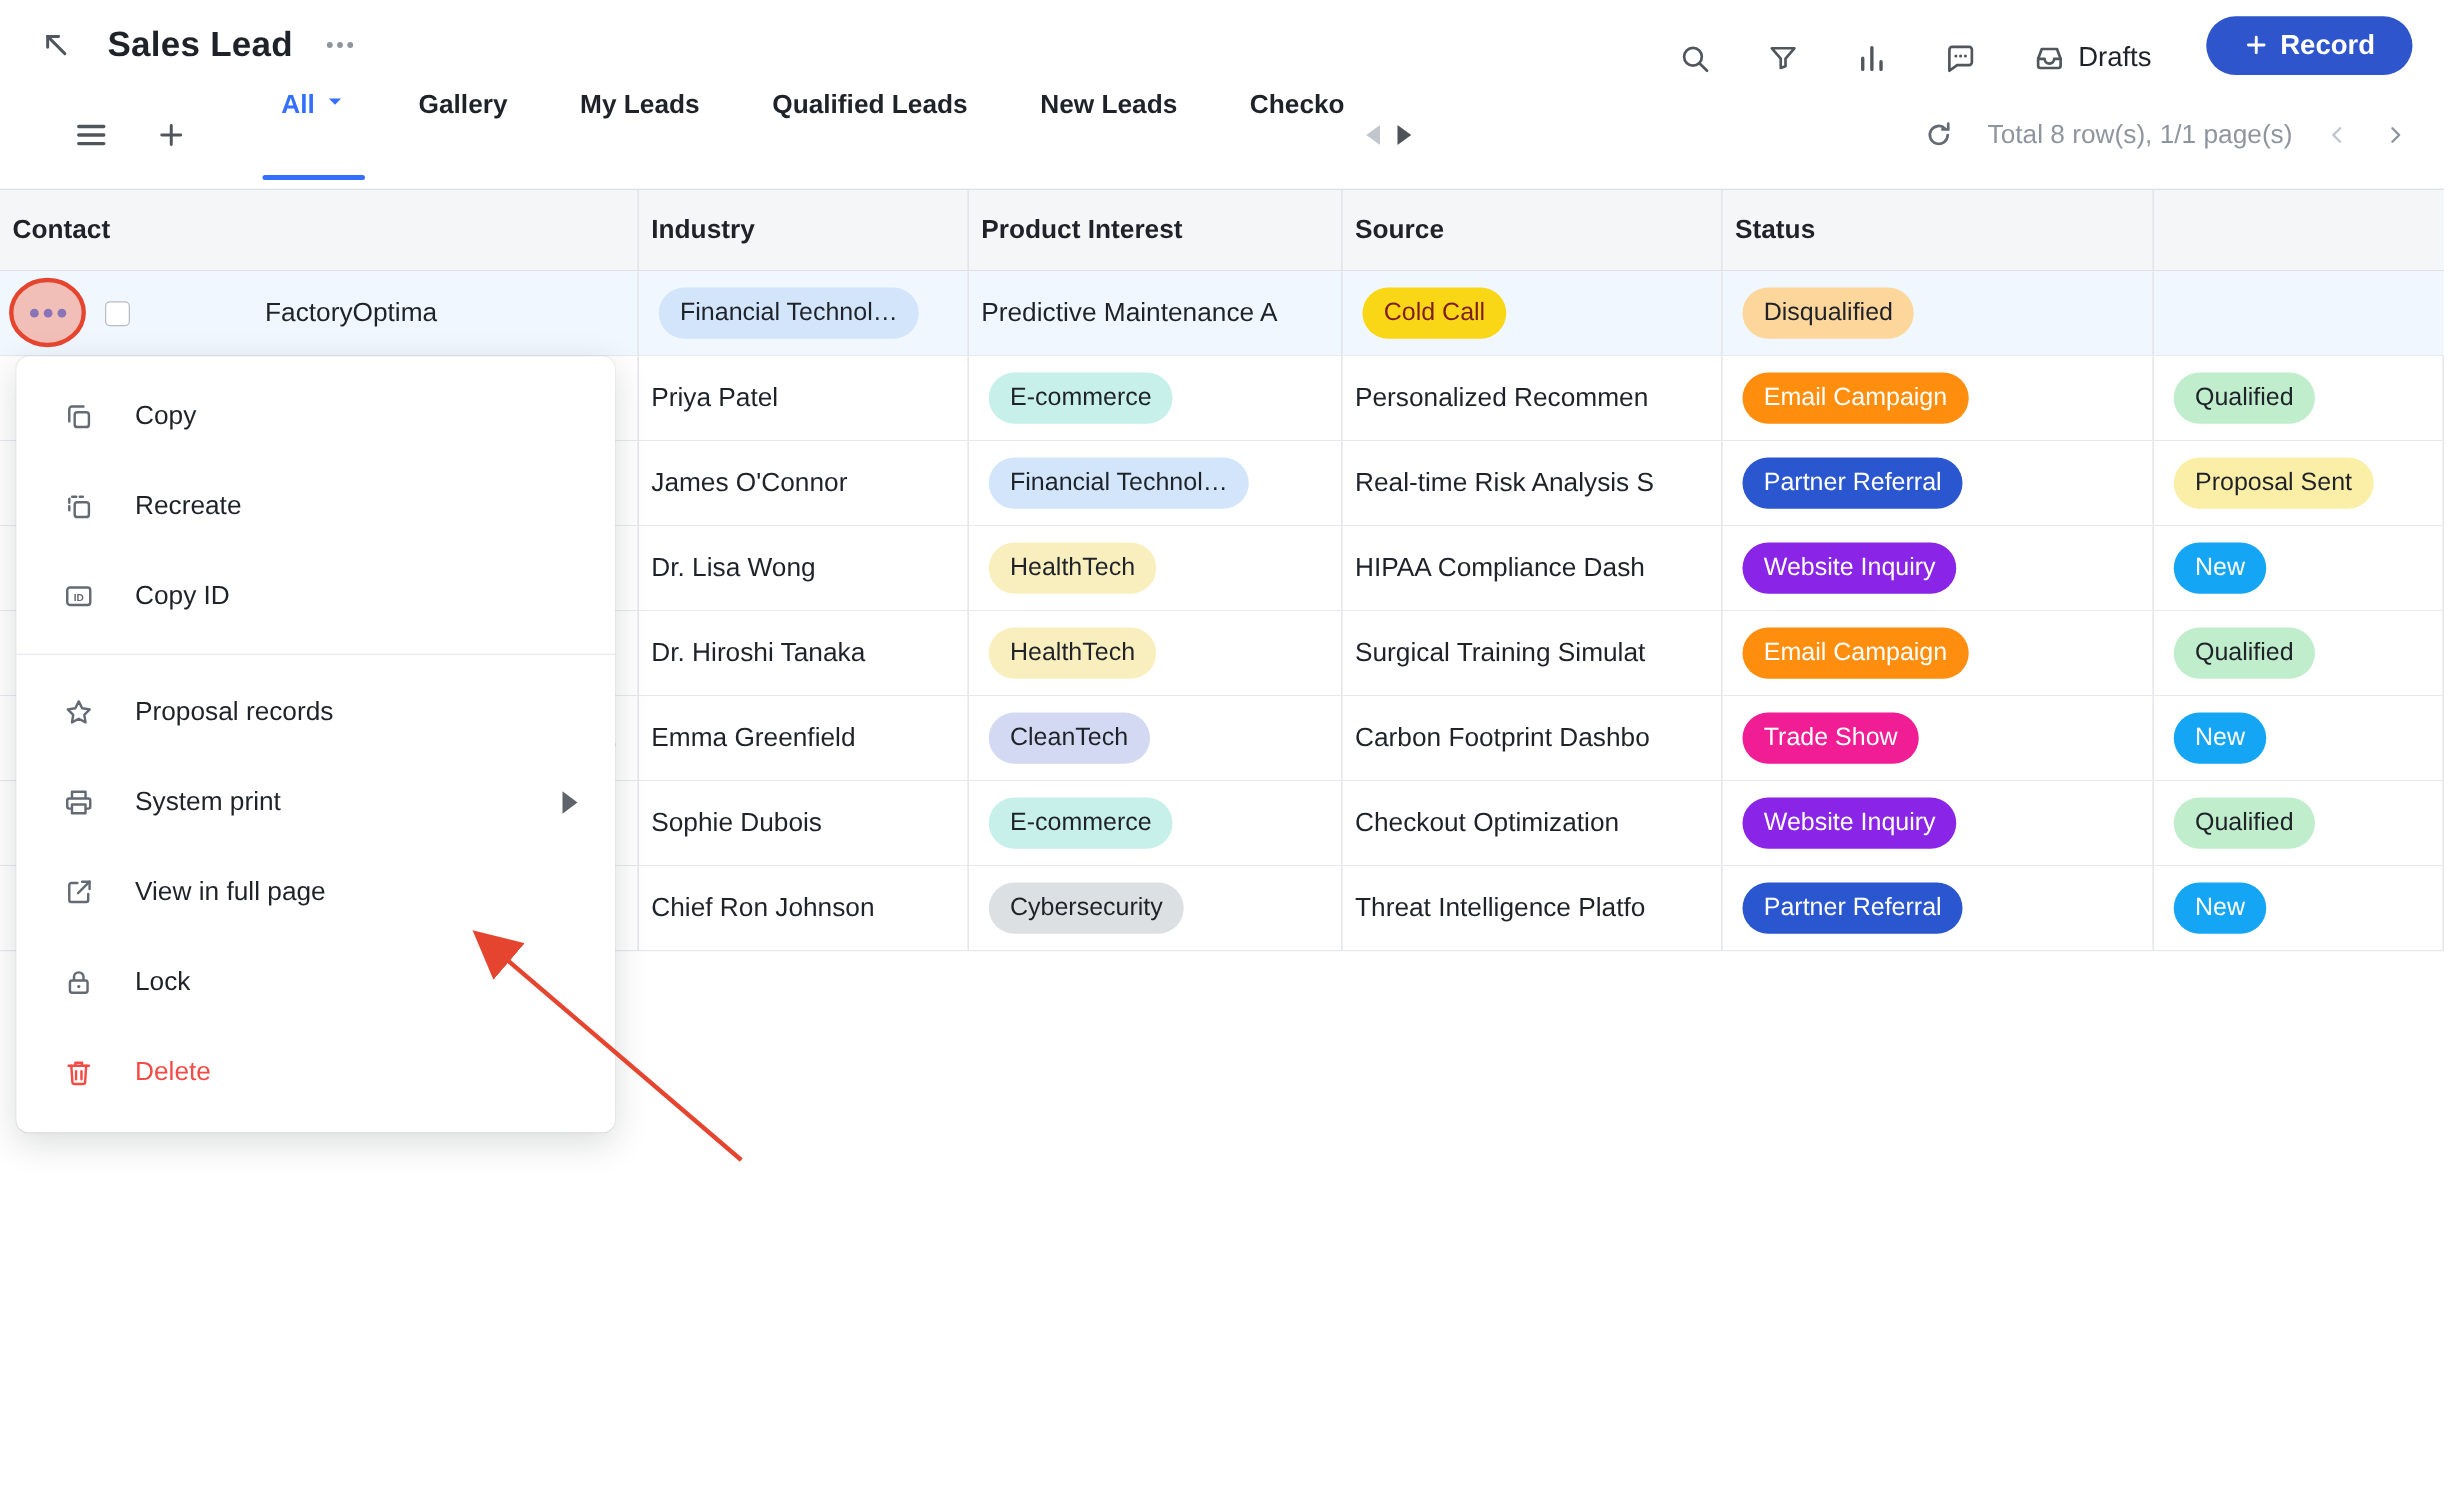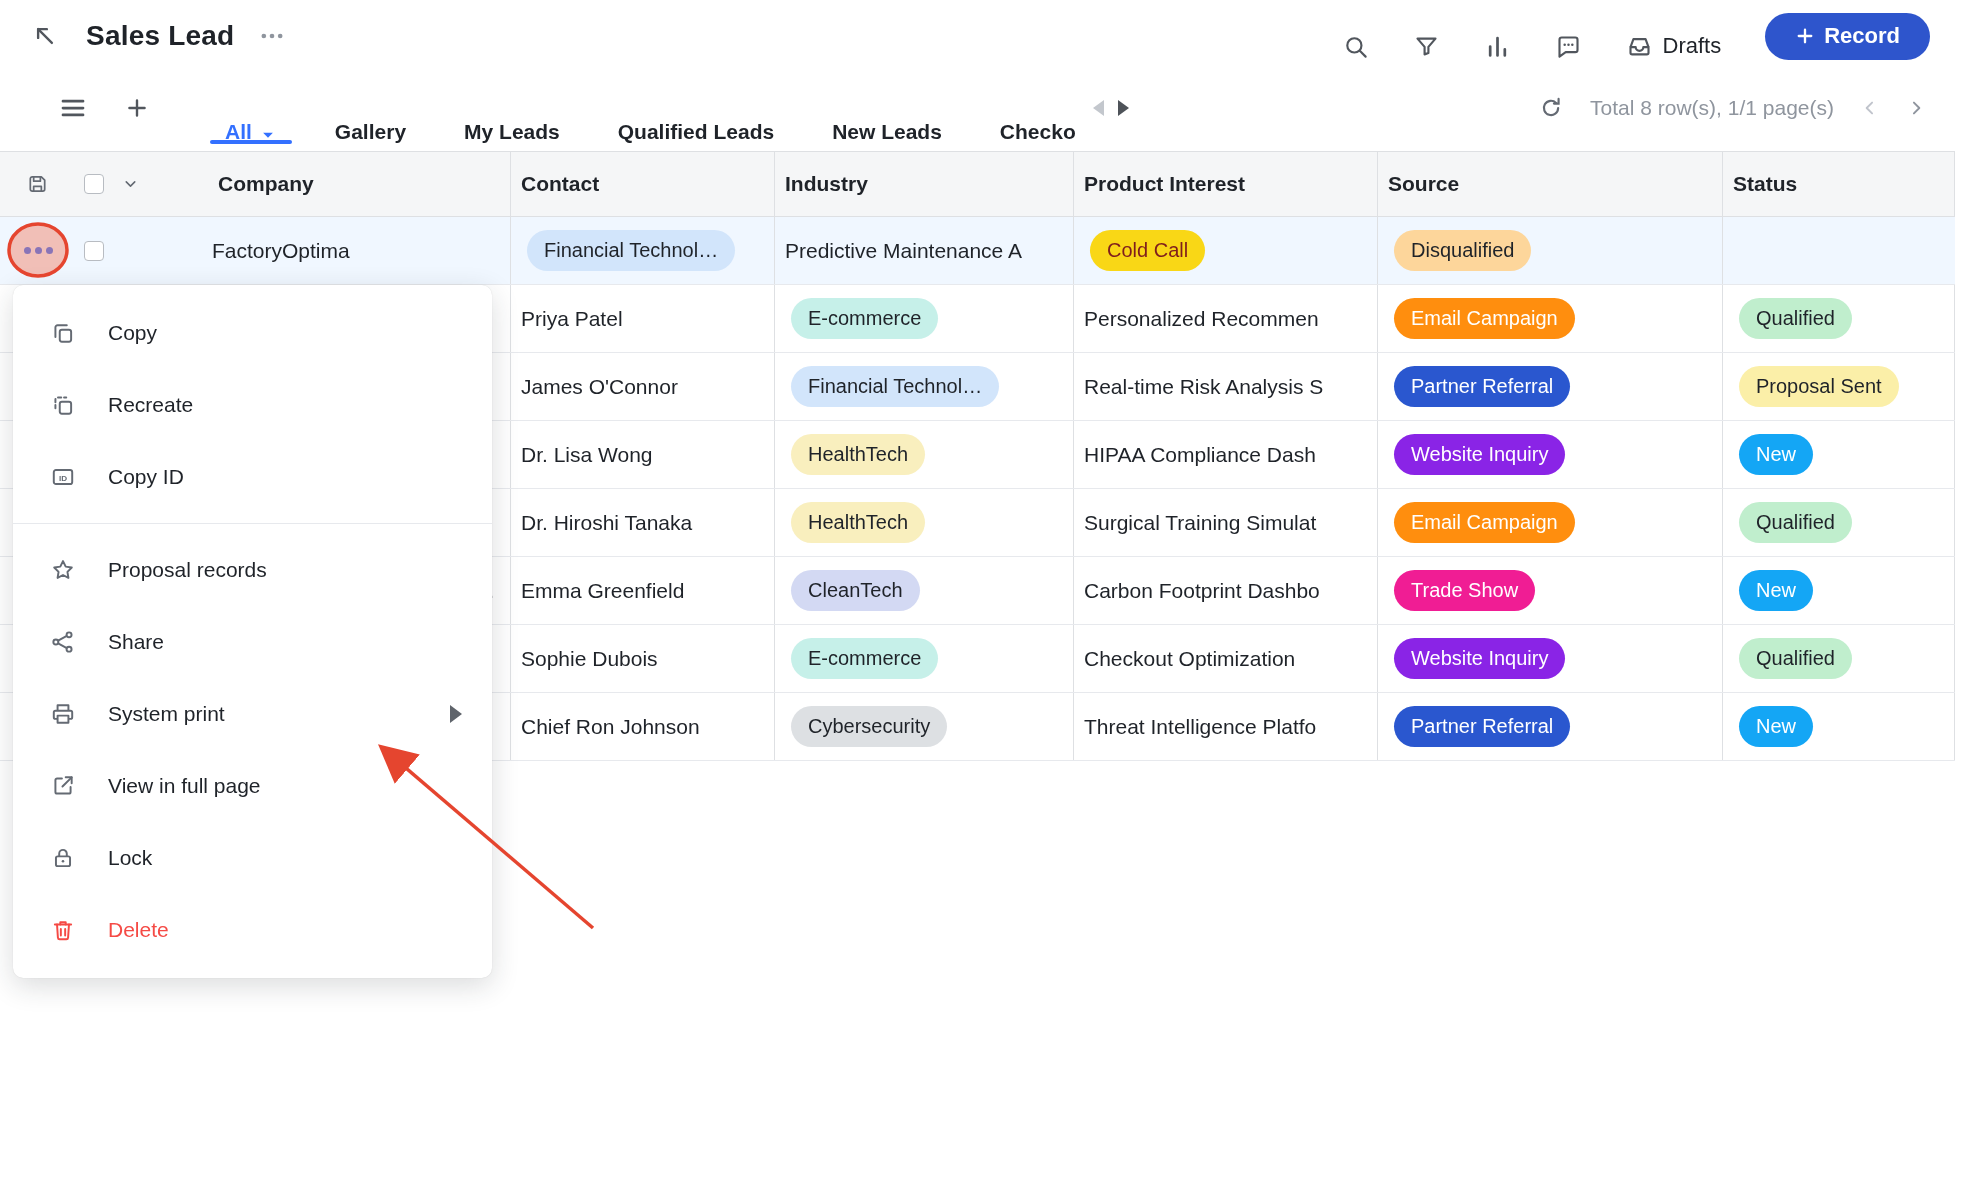--- a/index.html
+++ b/index.html
@@ -20,21 +20,21 @@
   .drafts-label{font-size:22px}
   .record-btn{display:flex;align-items:center;gap:9px;height:47px;padding:0 30px;border-radius:24px;
     background:var(--record_button,#2e55cc);color:#fff;font-size:22px;font-weight:700;border:none;cursor:pointer}
   .record-btn .plus{width:20px;height:20px;color:#fff}
 
   
   .tabbar{position:absolute;top:72px;left:0;right:0;height:72px;display:flex;align-items:center;padding:0 44px 0 58px}
   .tabbar .list-ic{width:30px;height:30px}
   .tabbar .plus-ic{width:26px;height:26px;margin-left:36px;cursor:pointer}
   .tabs{display:flex;align-items:center;height:100%;margin-left:46px}
-  .tab{position:relative;height:100%;display:flex;align-items:flex-end;padding:0 29px;font-size:21px;font-weight:700;cursor:pointer;white-space:nowrap}
+  .tab{position:relative;height:100%;display:flex;align-items:flex-start;padding:0 29px;font-size:21px;font-weight:700;cursor:pointer;white-space:nowrap}
   .tab.active{color:var(--accent,#3370ff)}
   .tab.active::after{content:"";position:absolute;left:14px;right:14px;bottom:0;height:4px;border-radius:2px;background:var(--accent,#3370ff)}
   .tab .caret{width:18px;height:18px;margin-left:7px;color:var(--accent,#3370ff)}
   .tab.truncated{max-width:104px;overflow:hidden;padding-right:0}
   .tab-scroll{display:flex;align-items:center;gap:14px;margin-left:18px}
   .tri{width:0;height:0;border-top:8px solid transparent;border-bottom:8px solid transparent}
   .tri-left{border-right:11px solid #c3c7cd}
   .tri-right{border-left:11px solid #4e5359}
   .tabbar-right{display:flex;align-items:center;gap:26px;margin-left:auto}
   .refresh-ic{width:26px;height:26px;cursor:pointer;color:#646a73}
@@ -203,36 +203,20 @@
       <span class="icon pg en">
         <svg viewBox="0 0 24 24" fill="none" stroke="currentColor" stroke-width="2.3" stroke-linecap="round" stroke-linejoin="round">
             <path d="M9.5 5.5L16 12l-6.5 6.5"></path>
           </svg>
       </span>
     </div>
   </div>
 
   <div class="grid">
     <div class="thead">
-      <div class="th th-first">
-        <span class="icon save-ic">
-          <svg viewBox="0 0 24 24" fill="none" stroke="currentColor" stroke-width="1.8" stroke-linejoin="round">
-            <path d="M4.5 6.5A2 2 0 0 1 6.5 4.5H16l3.5 3.5v9.5a2 2 0 0 1-2 2h-11a2 2 0 0 1-2-2z"></path>
-            <path d="M8 4.5V9h7V4.5"></path>
-              <path d="M8 19.5v-5h8v5"></path>
-          </svg>
-        </span>
-        <span class="cb"></span>
-        <span class="icon hdr-chev">
-          <svg viewBox="0 0 24 24" fill="none" stroke="currentColor" stroke-width="2.2" stroke-linecap="round" stroke-linejoin="round">
-              <path d="M6 9l6 6 6-6"></path>
-            </svg>
-        </span>
-        <span class="th-label">Company</span>
-      </div>
       <div class="th">
           <span>Contact</span>
         </div>
       <div class="th">
           <span>Industry</span>
         </div>
       <div class="th">
           <span>Product Interest</span>
         </div>
       <div class="th">
@@ -422,32 +406,20 @@
     <span class="mi-icon">
           <svg viewBox="0 0 24 24" fill="none" stroke="currentColor" stroke-width="1.8" stroke-linejoin="round">
             <path d="M12 3.8l2.5 5.1 5.6.8-4 4 .9 5.6-5-2.7-5 2.7.9-5.6-4-4 5.6-.8z"></path>
           </svg>
         </span>
     <span class="mi-label">Proposal records</span>
 
   </div>
   <div class="menu-item ">
     <span class="mi-icon">
-          <svg viewBox="0 0 24 24" fill="none" stroke="currentColor" stroke-width="1.8">
-            <circle cx="17.6" cy="5.4" r="2.3"></circle>
-            <circle cx="5.4" cy="12" r="2.3"></circle>
-            <circle cx="17.6" cy="18.6" r="2.3"></circle>
-            <path d="M7.5 10.8l8-4.4M7.5 13.2l8 4.4"></path>
-          </svg>
-        </span>
-    <span class="mi-label">Share</span>
-
-  </div>
-  <div class="menu-item ">
-    <span class="mi-icon">
           <svg viewBox="0 0 24 24" fill="none" stroke="currentColor" stroke-width="1.8" stroke-linejoin="round">
             <path d="M7 9V4h10v5"></path>
             <path d="M7 16.5H5A1.5 1.5 0 0 1 3.5 15v-4.5A1.5 1.5 0 0 1 5 9h14a1.5 1.5 0 0 1 1.5 1.5V15a1.5 1.5 0 0 1-1.5 1.5h-2"></path>
             <rect x="7" y="13.5" width="10" height="6.5"></rect>
           </svg>
         </span>
     <span class="mi-label">System print</span>
     <span class="mi-sub"></span>
   </div>
   <div class="menu-item ">

